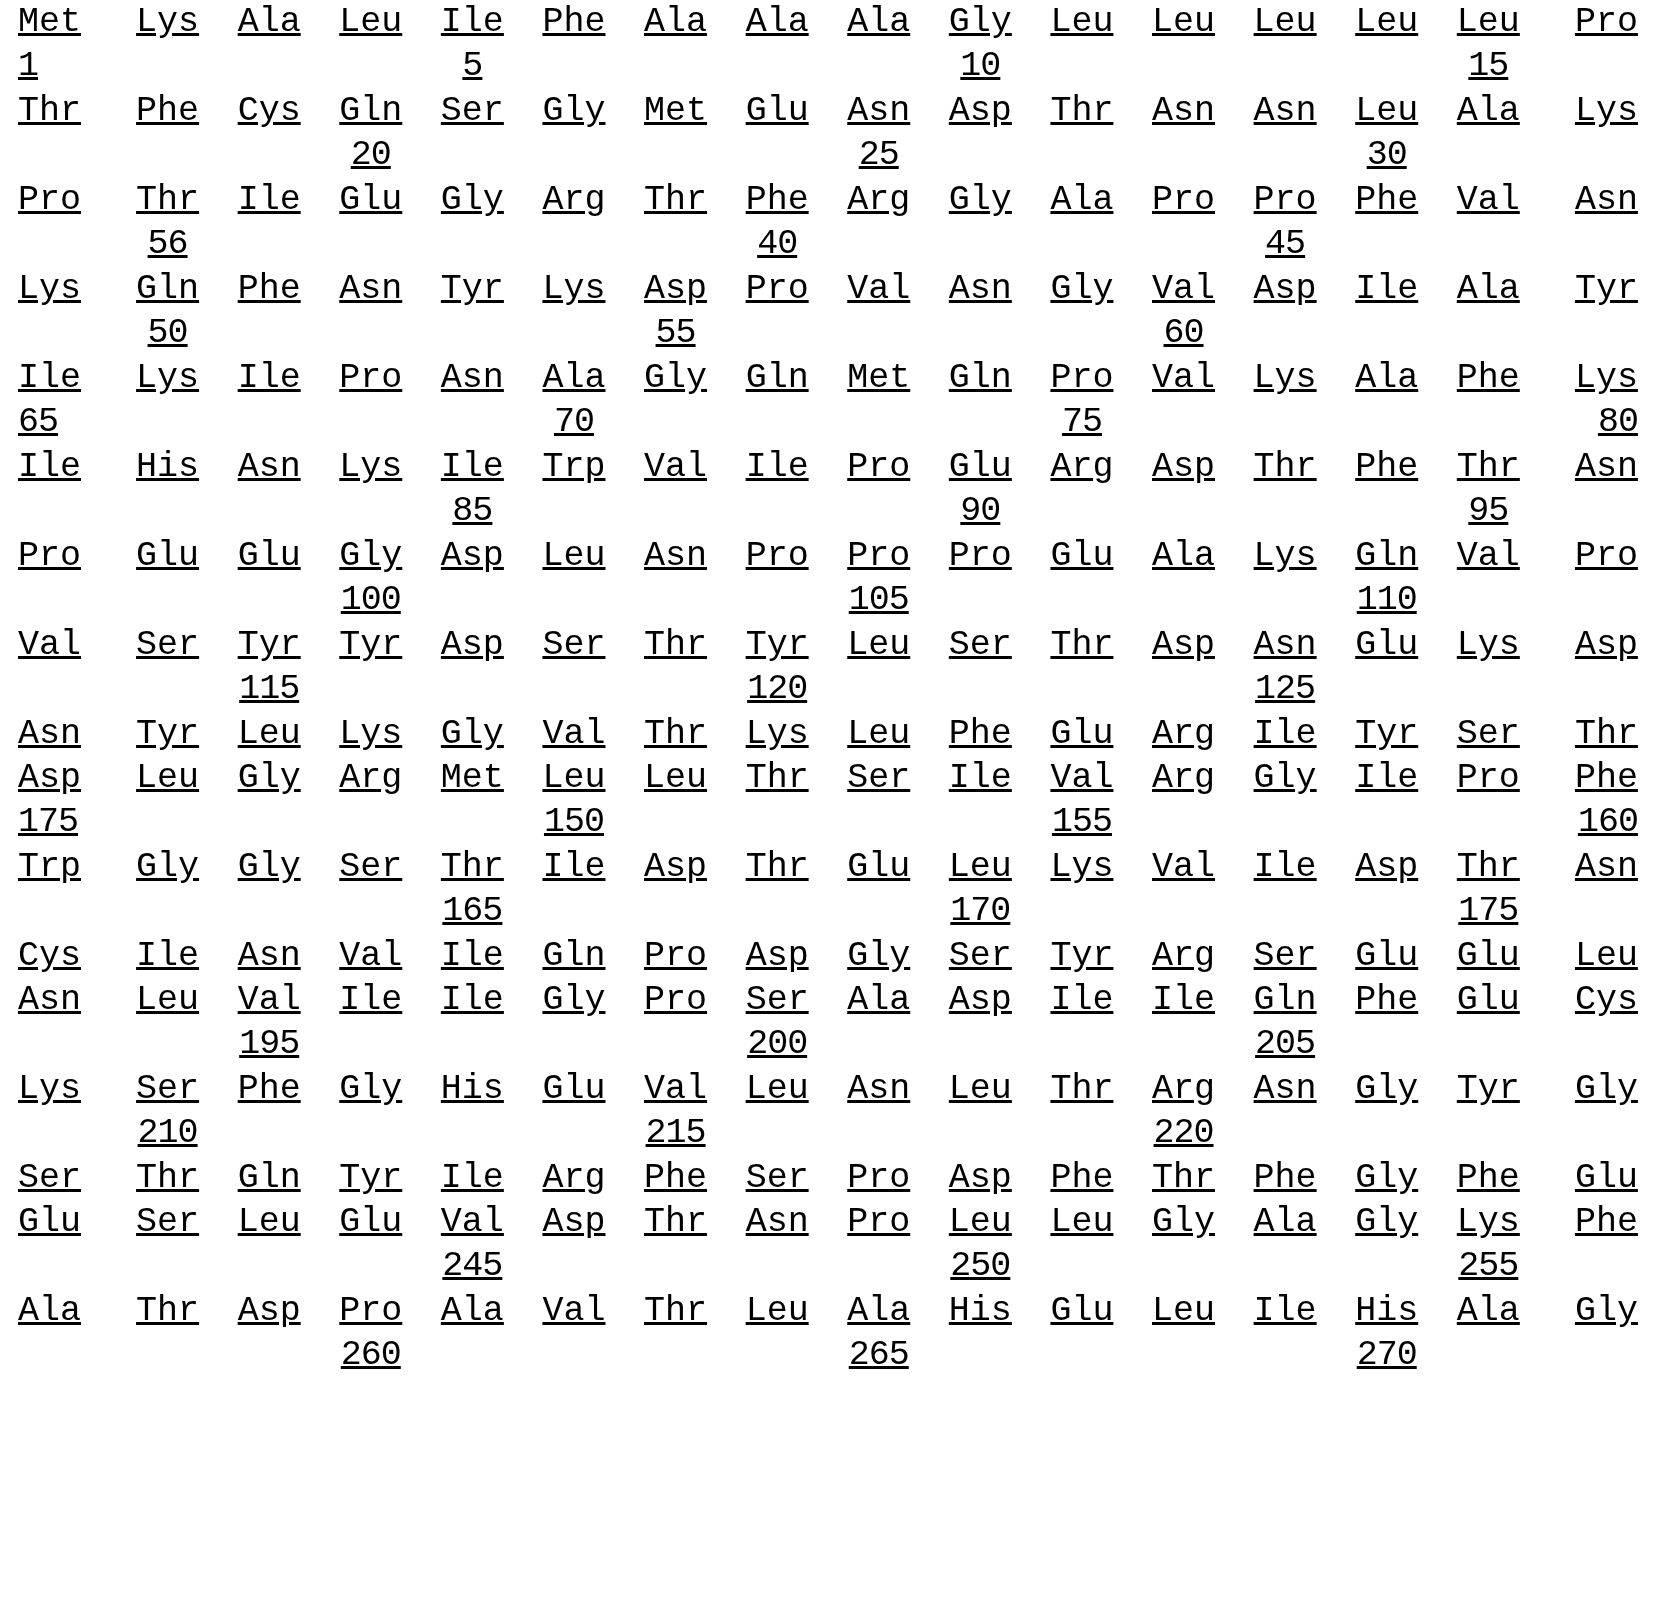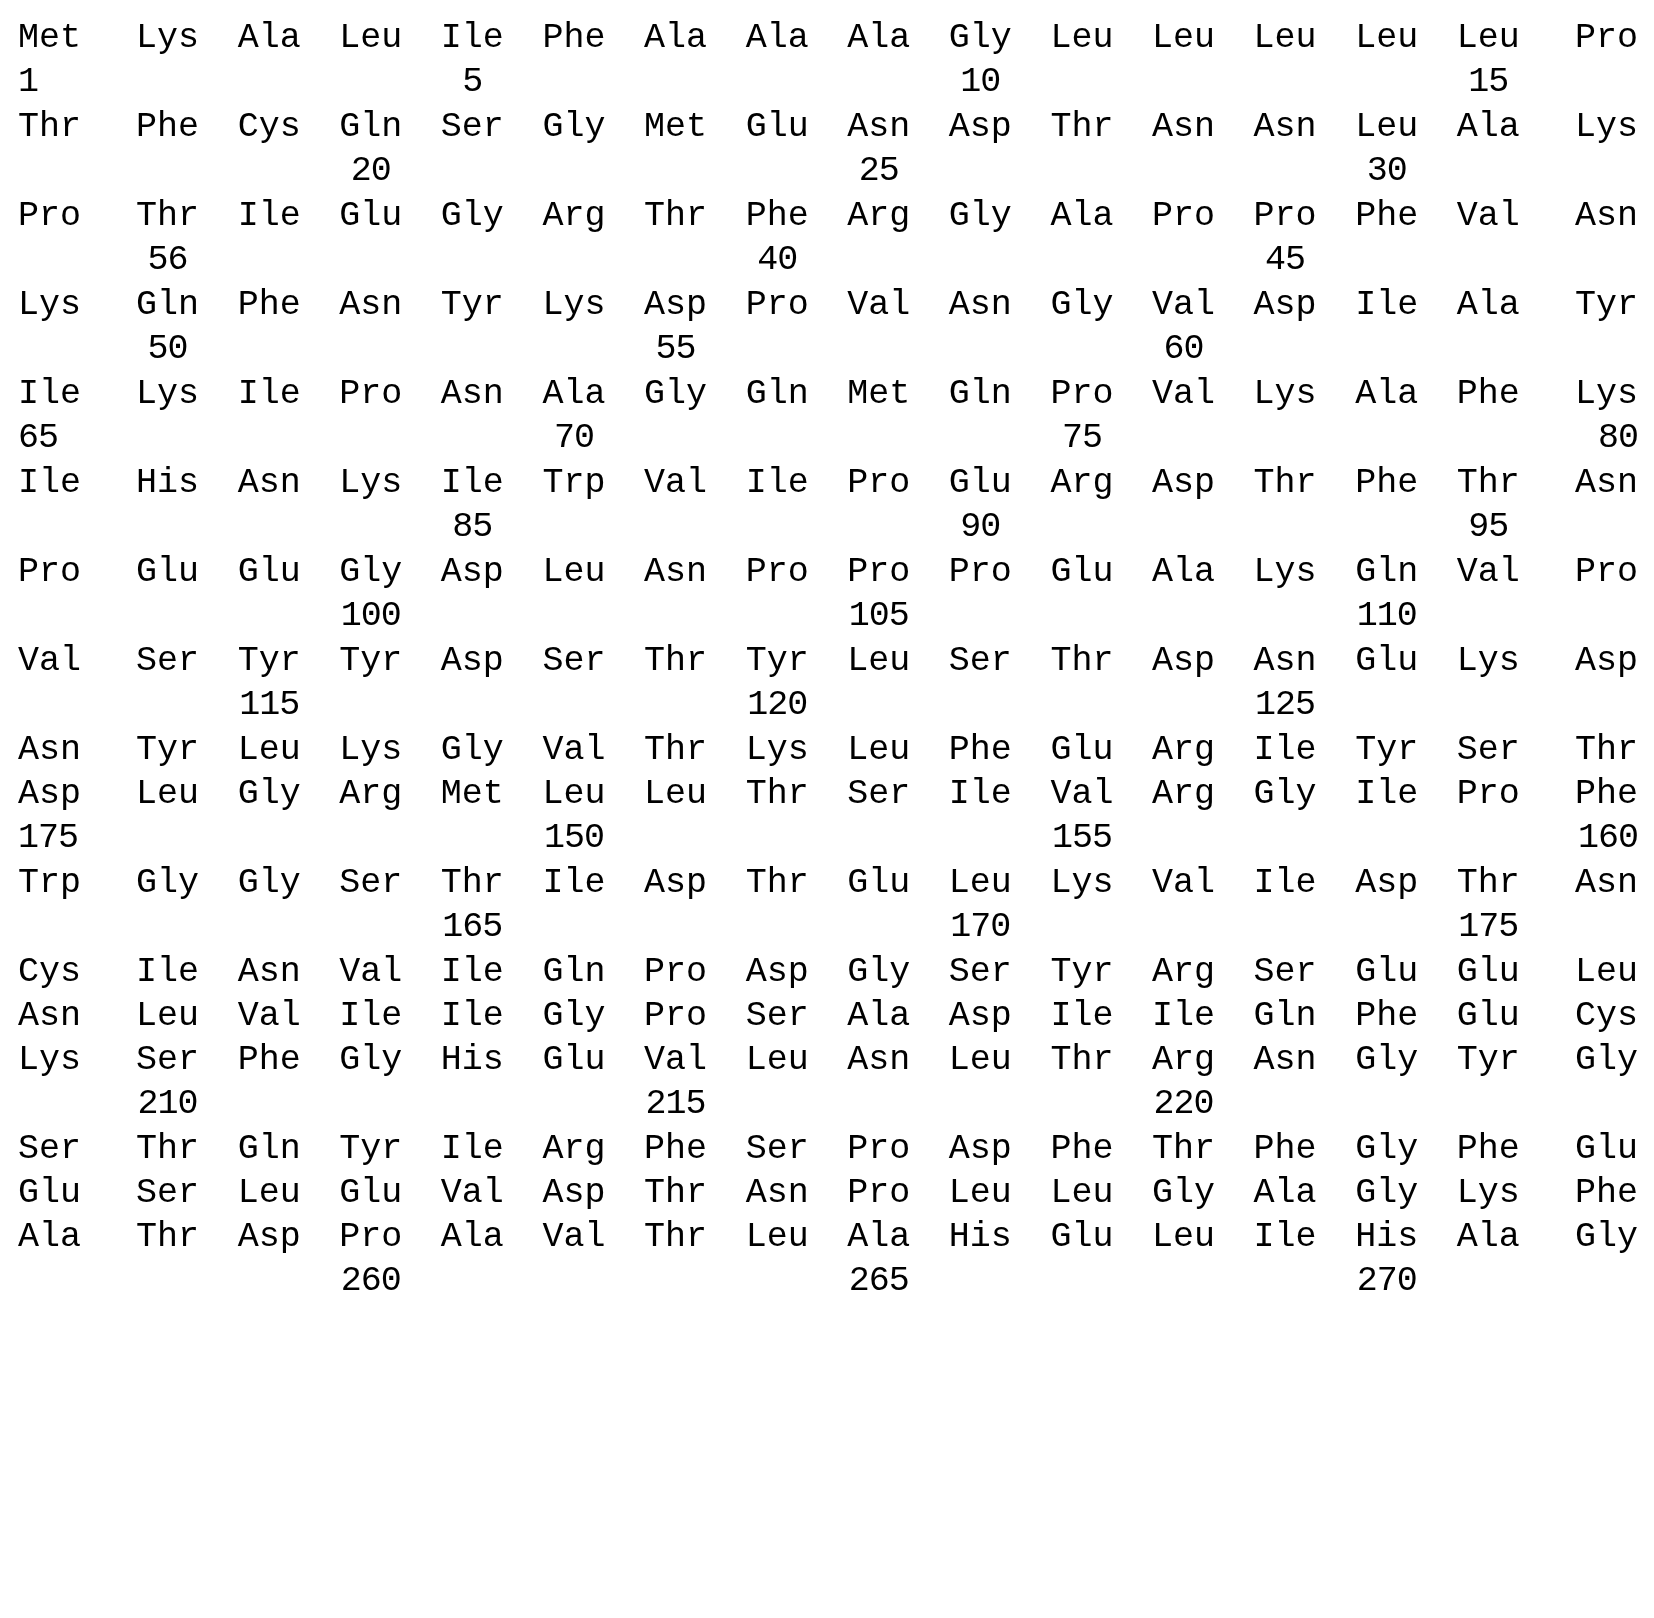--- a/index.html
+++ b/index.html
@@ -8,22 +8,23 @@
     background: #ffffff;
   }
   body {
     width: 1654px;
     height: 1618px;
     font-family: "Liberation Mono", "DejaVu Sans Mono", monospace;
     color: #000000;
     overflow: hidden;
   }
   #sequence-listing {
-    padding: 16px 14px 0 14px;
+    padding: 0 14px 0 14px;
     box-sizing: border-box;
+    text-decoration: underline;
   }
   .seq-row {
     display: block;
     width: 100%;
     margin: 0;
   }
   .residue-line {
     display: flex;
     justify-content: space-between;
     font-size: 35px;
@@ -500,20 +501,38 @@
         <span class="residue-cell">Ser</span>
         <span class="residue-cell">Ala</span>
         <span class="residue-cell">Asp</span>
         <span class="residue-cell">Ile</span>
         <span class="residue-cell">Ile</span>
         <span class="residue-cell">Gln</span>
         <span class="residue-cell">Phe</span>
         <span class="residue-cell">Glu</span>
         <span class="residue-cell">Cys</span>
       </div>
+      <div class="number-line">
+        <span class="number-cell empty"></span>
+        <span class="number-cell empty"></span>
+        <span class="number-cell">195</span>
+        <span class="number-cell empty"></span>
+        <span class="number-cell empty"></span>
+        <span class="number-cell empty"></span>
+        <span class="number-cell empty"></span>
+        <span class="number-cell">200</span>
+        <span class="number-cell empty"></span>
+        <span class="number-cell empty"></span>
+        <span class="number-cell empty"></span>
+        <span class="number-cell empty"></span>
+        <span class="number-cell">205</span>
+        <span class="number-cell empty"></span>
+        <span class="number-cell empty"></span>
+        <span class="number-cell empty"></span>
+      </div>
     </div>
     <div class="seq-row">
       <div class="residue-line">
         <span class="residue-cell">Lys</span>
         <span class="residue-cell">Ser</span>
         <span class="residue-cell">Phe</span>
         <span class="residue-cell">Gly</span>
         <span class="residue-cell">His</span>
         <span class="residue-cell">Glu</span>
         <span class="residue-cell">Val</span>
@@ -577,20 +596,38 @@
         <span class="residue-cell">Thr</span>
         <span class="residue-cell">Asn</span>
         <span class="residue-cell">Pro</span>
         <span class="residue-cell">Leu</span>
         <span class="residue-cell">Leu</span>
         <span class="residue-cell">Gly</span>
         <span class="residue-cell">Ala</span>
         <span class="residue-cell">Gly</span>
         <span class="residue-cell">Lys</span>
         <span class="residue-cell">Phe</span>
+      </div>
+      <div class="number-line">
+        <span class="number-cell empty"></span>
+        <span class="number-cell empty"></span>
+        <span class="number-cell empty"></span>
+        <span class="number-cell empty"></span>
+        <span class="number-cell">245</span>
+        <span class="number-cell empty"></span>
+        <span class="number-cell empty"></span>
+        <span class="number-cell empty"></span>
+        <span class="number-cell empty"></span>
+        <span class="number-cell">250</span>
+        <span class="number-cell empty"></span>
+        <span class="number-cell empty"></span>
+        <span class="number-cell empty"></span>
+        <span class="number-cell empty"></span>
+        <span class="number-cell">255</span>
+        <span class="number-cell empty"></span>
       </div>
     </div>
     <div class="seq-row">
       <div class="residue-line">
         <span class="residue-cell">Ala</span>
         <span class="residue-cell">Thr</span>
         <span class="residue-cell">Asp</span>
         <span class="residue-cell">Pro</span>
         <span class="residue-cell">Ala</span>
         <span class="residue-cell">Val</span>

